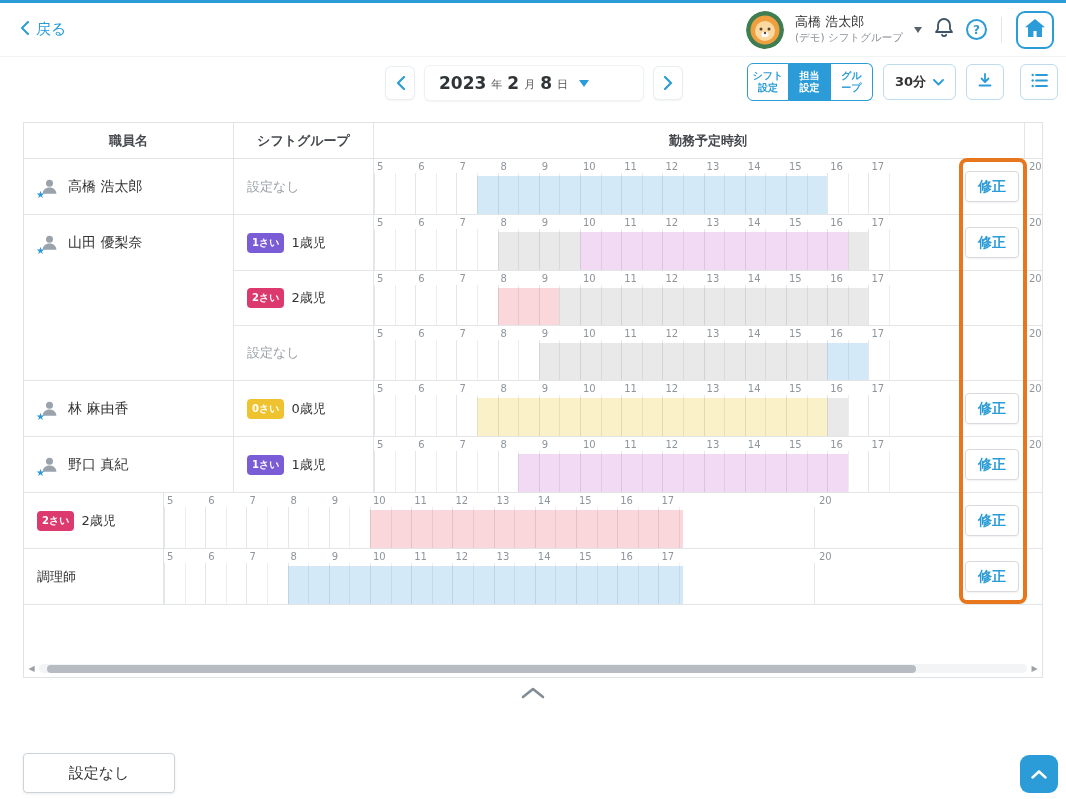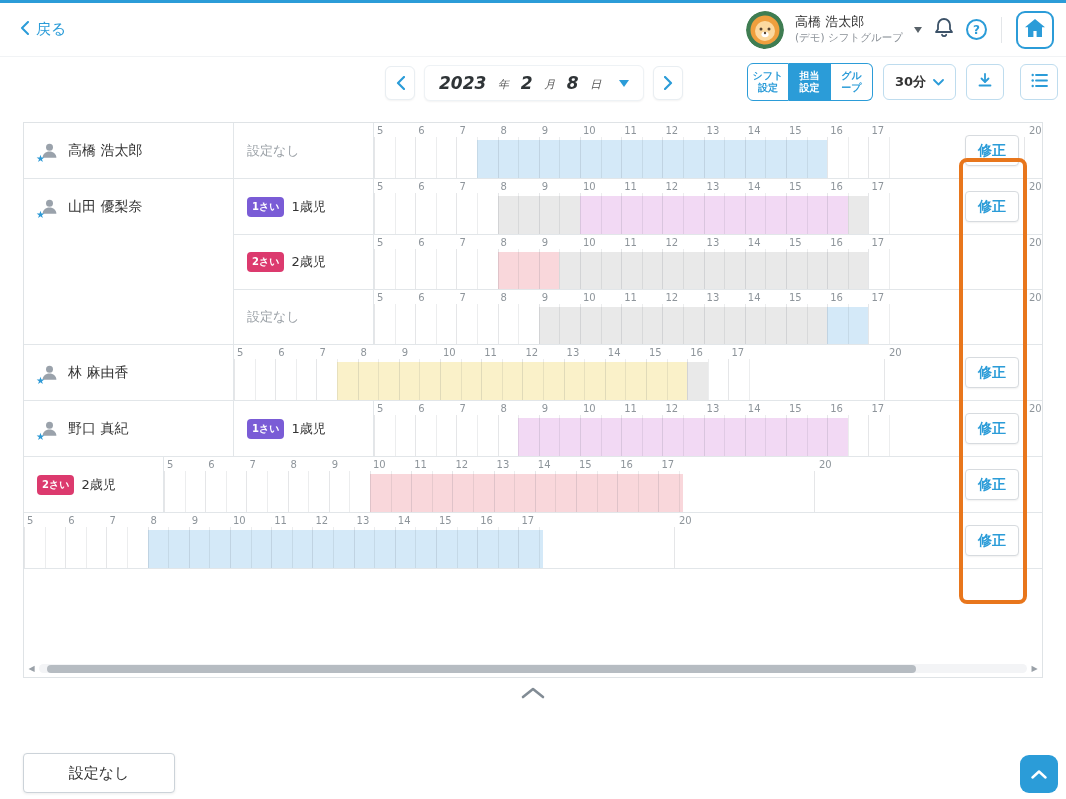--- a/index.html
+++ b/index.html
@@ -32,22 +32,22 @@
 
   
   .toolbar { position:absolute; top:60px; left:0; width:100%; height:48px; z-index:4; }
   .page-title { position:absolute; left:23px; top:12px; display:flex; gap:9px; align-items:center;
                 font-size:17px; font-weight:bold; color:#2f3437; }
   .title-bar { width:4px; height:20px; background:var(--blue); border-radius:1px; }
   .date-nav { position:absolute; left:385px; top:5px; display:flex; align-items:center; gap:9px; }
   .nav-btn { width:30px; height:34px; background:#fff; border:1px solid #e9eef2; border-radius:6px;
              box-shadow:0 1px 2px rgba(0,0,0,.05); cursor:pointer; }
   .date-btn { height:36px; min-width:220px; background:#fff; border:1px solid #eef2f5; border-radius:6px;
-              box-shadow:0 1px 2px rgba(0,0,0,.05); display:flex; align-items:center; justify-content:space-between;
-              gap:5px; padding:0 14px; cursor:pointer;font-style:italic; }
+              box-shadow:0 1px 2px rgba(0,0,0,.05); display:flex; align-items:center; justify-content:flex-start;
+              gap:5px; padding:0 14px; cursor:pointer; }
   .date-num { font-size:17px; font-weight:bold; color:#2f3437; }
   .date-unit { font-size:11px; color:#555; position:relative; top:1px; }
   .date-caret { width:0; height:0; border-left:5px solid transparent; border-right:5px solid transparent;
                 border-top:7px solid var(--blue); margin-left:6px; }
   .controls { position:absolute; right:8px; top:3px; display:flex; align-items:center; gap:10px; }
   .seg { display:flex; }
   .seg-btn { width:42px; height:38px; border:1px solid var(--blue); background:#fff; color:var(--blue);
              font-size:10px; font-weight:bold; line-height:1.25; display:flex; flex-direction:column;
              align-items:center; justify-content:center; cursor:pointer; }
   .seg-btn + .seg-btn { border-left:none; }
@@ -225,20 +225,25 @@
             <path d="M5 7.5 h11" stroke="#2b9cd8" stroke-width="1.8" stroke-linecap="round"></path>
           <circle cx="1.7" cy="13" r="1.2" fill="#2b9cd8"></circle>
             <path d="M5 13 h11" stroke="#2b9cd8" stroke-width="1.8" stroke-linecap="round"></path>
         </svg>
       </span>
     </div>
   </div>
 </div>
 
 <div class="table">
+  <div class="thead">
+    <div class="th th-staff">職員名</div>
+    <div class="th th-group">シフトグループ</div>
+    <div class="th th-time">勤務予定時刻</div>
+  </div>
   <div class="tbody">
       <div class="staff-group">
         <div class="name-cell">
           <div class="name-inner">
             <span class="person-wrap"><svg width="19" height="19" viewBox="0 0 19 19">
                 <circle cx="9.5" cy="6.2" r="3.5" fill="#9aa2ab"></circle>
                 <path d="M2.6 16.8 c0-3.8 3.1-6.3 6.9-6.3 s6.9 2.5 6.9 6.3 z" fill="#9aa2ab"></path>
               </svg><span class="star">★</span></span>
             <span>高橋 浩太郎</span>
           </div>
@@ -468,20 +473,24 @@
           <div class="name-inner">
             <span class="person-wrap"><svg width="19" height="19" viewBox="0 0 19 19">
                 <circle cx="9.5" cy="6.2" r="3.5" fill="#9aa2ab"></circle>
                 <path d="M2.6 16.8 c0-3.8 3.1-6.3 6.9-6.3 s6.9 2.5 6.9 6.3 z" fill="#9aa2ab"></path>
               </svg><span class="star">★</span></span>
             <span>林 麻由香</span>
           </div>
         </div>
         <div class="group-rows">
           <div class="sub-row">
+            <div class="group-cell">
+              <span class="badge" style="background:#eec32f">0さい</span>
+              <span>0歳児</span>
+            </div>
             <div class="timeline">
               <div class="band" style="left: 103px; width: 350.2px; background: rgb(250, 241, 201);"></div>
               <div class="band" style="left: 453.2px; width: 20.6px; background: rgb(233, 233, 233);"></div>
               <div class="tick hour" style="left: 0px;"></div>
               <div class="tick" style="left: 20.6px;"></div>
               <div class="tick hour" style="left: 41.2px;"></div>
               <div class="tick" style="left: 61.8px;"></div>
               <div class="tick hour" style="left: 82.4px;"></div>
               <div class="tick" style="left: 103px;"></div>
               <div class="tick hour" style="left: 123.6px;"></div>
@@ -639,20 +648,23 @@
               <div class="hour-label" style="left: 497.4px;">17</div>
               <div class="hour-label" style="left: 655px;">20</div>
               <button class="edit-btn">修正</button>
             </div>
           </div>
         </div>
       </div>
       <div class="staff-group">
         <div class="group-rows">
           <div class="sub-row">
+            <div class="group-cell">
+              <span>調理師</span>
+            </div>
             <div class="timeline">
               <div class="band" style="left: 123.6px; width: 395.52px; background: rgb(212, 233, 248);"></div>
               <div class="tick hour" style="left: 0px;"></div>
               <div class="tick" style="left: 20.6px;"></div>
               <div class="tick hour" style="left: 41.2px;"></div>
               <div class="tick" style="left: 61.8px;"></div>
               <div class="tick hour" style="left: 82.4px;"></div>
               <div class="tick" style="left: 103px;"></div>
               <div class="tick hour" style="left: 123.6px;"></div>
               <div class="tick" style="left: 144.2px;"></div>

